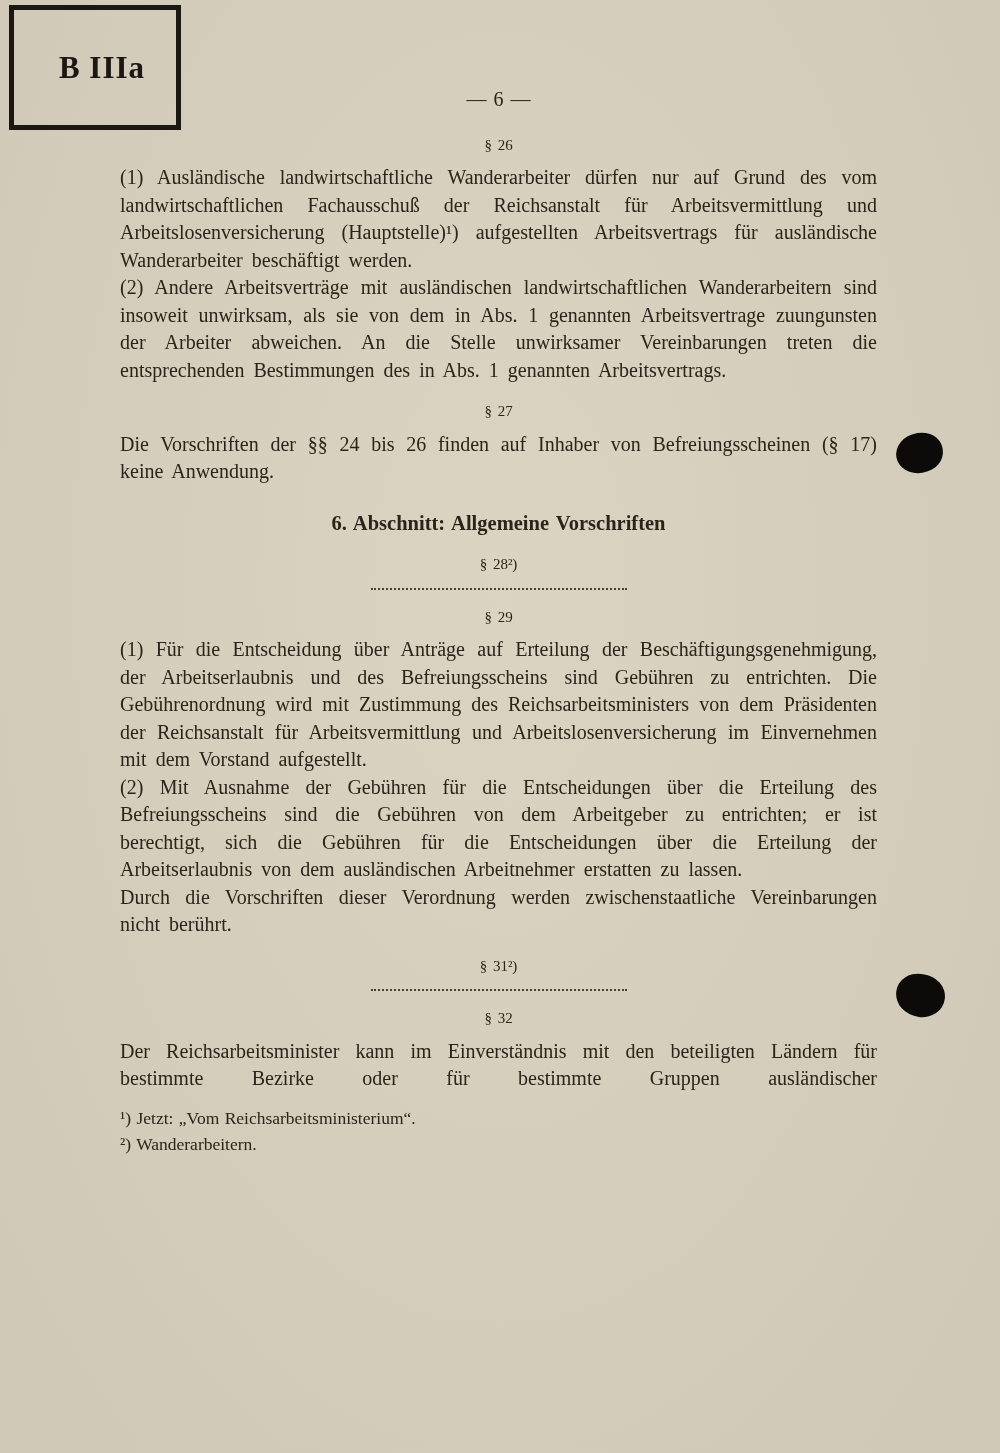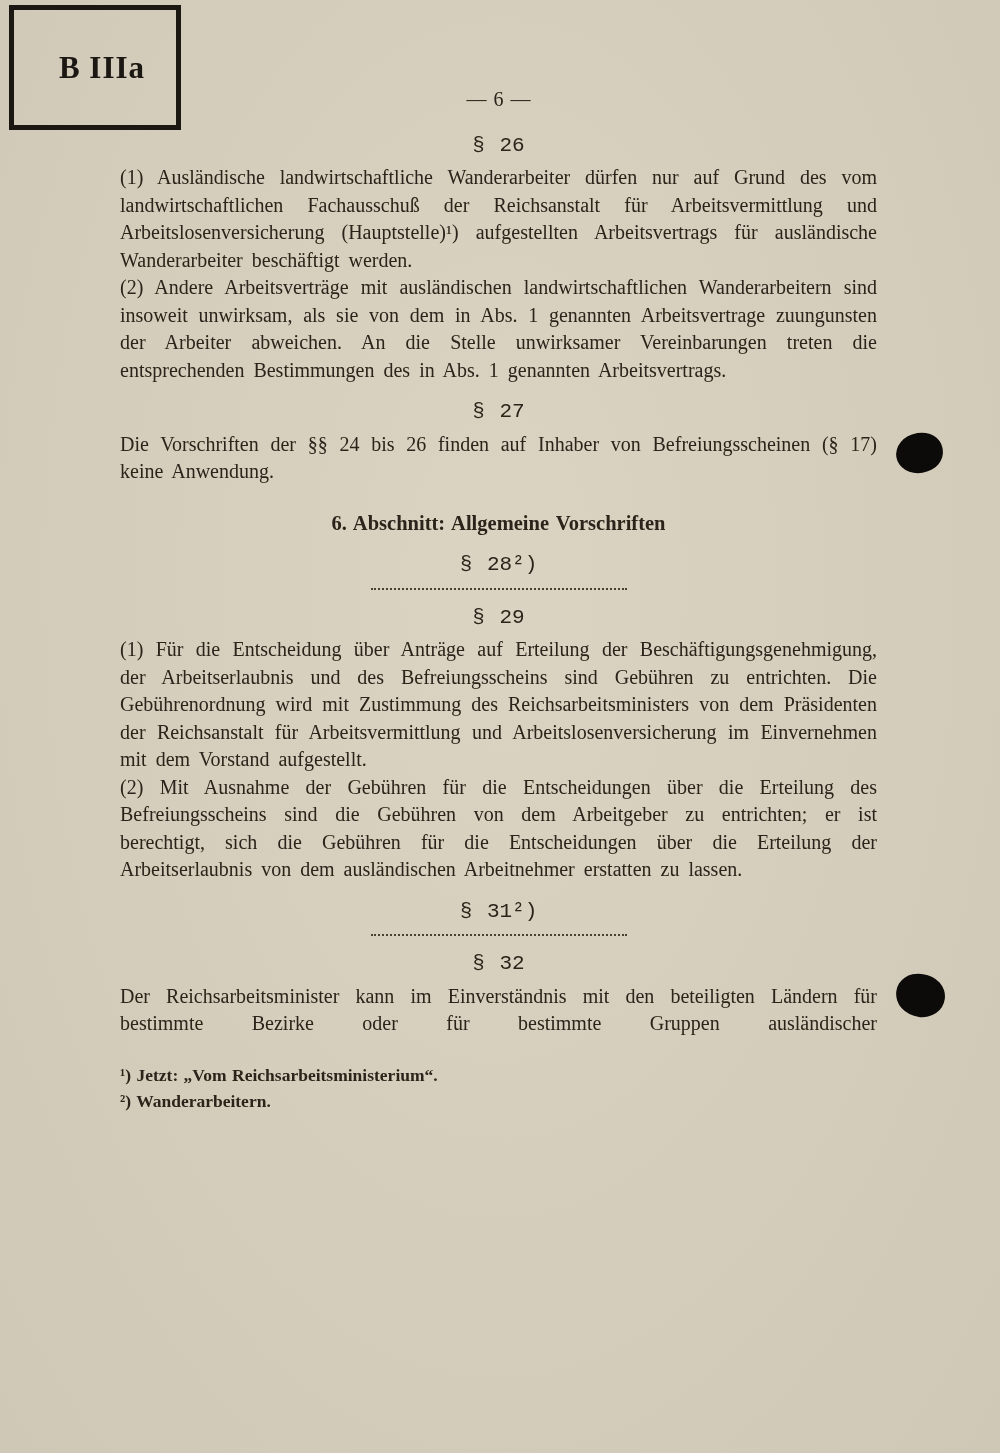--- a/index.html
+++ b/index.html
@@ -66,49 +66,47 @@
     word-spacing: 4px;
     text-align: justify;
   }
   .pagenum {
     text-align: center;
     font-size: 20px;
     word-spacing: 2px;
     margin-bottom: 18px;
   }
   .sec {
-    font-size: 21px;
+    font-size: 15px;
     font-weight: normal;
     text-align: center;
     margin: 14px 0 5px 0;
     word-spacing: 2px;
-    font-family: Liberation Mono, monospace;
   }
   .chapter {
     font-size: 20.5px;
     font-weight: bold;
     text-align: center;
     margin: 24px 0 6px 0;
     word-spacing: 2px;
   }
   p.body-par { margin: 0; }
   p.force-justify { text-align-last: justify; }
   .dotted {
     width: 256px;
     margin: 9px auto 14px auto;
     border-bottom: 2.5px dotted #474033;
     height: 0;
   }
   .footnotes {
-    margin-top: 24px;
+    margin-top: 12px;
     font-size: 17.5px;
     line-height: 26px;
     text-align: left;
     word-spacing: 1px;
-    font-weight: bold;
   }
   .footnotes p { margin: 0; }
 </style>
 </head>
 <body>
 
 <div class="paper">
 
   <div class="corner-box">
     <span>B IIIa</span>
@@ -130,20 +128,21 @@
 
     <h2 class="chapter">6. Abschnitt: Allgemeine Vorschriften</h2>
 
     <h2 class="sec">§ 28²)</h2>
     <div class="dotted"></div>
 
     <h2 class="sec">§ 29</h2>
     <p class="body-par">(1) Für die Entscheidung über Anträge auf Erteilung der Beschäftigungsgenehmigung, der Arbeitserlaubnis und des Befreiungsscheins sind Gebühren zu entrichten. Die Gebührenordnung wird mit Zustimmung des Reichsarbeitsministers von dem Präsidenten der Reichsanstalt für Arbeitsvermittlung und Arbeitslosenversicherung im Einvernehmen mit dem Vorstand aufgestellt.</p>
     <p class="body-par">(2) Mit Ausnahme der Gebühren für die Entscheidungen über die Erteilung des Befreiungsscheins sind die Gebühren von dem Arbeitgeber zu entrichten; er ist berechtigt, sich die Gebühren für die Entscheidungen über die Erteilung der Arbeitserlaubnis von dem ausländischen Arbeitnehmer erstatten zu lassen.</p>
 
+    <p class="body-par">Durch die Vorschriften dieser Verordnung werden zwischenstaatliche Vereinbarungen nicht berührt.</p>
 
     <h2 class="sec">§ 31²)</h2>
     <div class="dotted"></div>
 
     <h2 class="sec">§ 32</h2>
     <p class="body-par force-justify">Der Reichsarbeitsminister kann im Einverständnis mit den beteiligten Ländern für bestimmte Bezirke oder für bestimmte Gruppen ausländischer</p>
 
     <div class="footnotes">
       <p>¹) Jetzt: „Vom Reichsarbeitsministerium“.</p>
       <p>²) Wanderarbeitern.</p>

